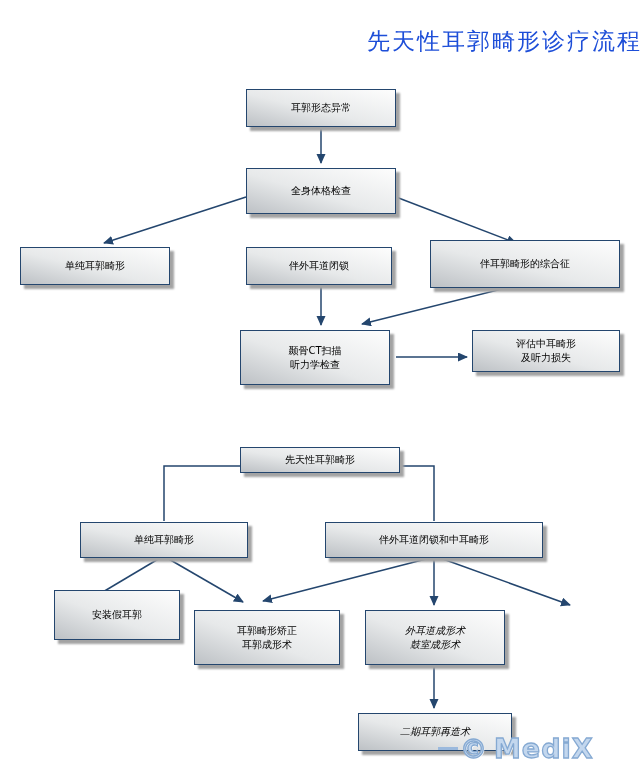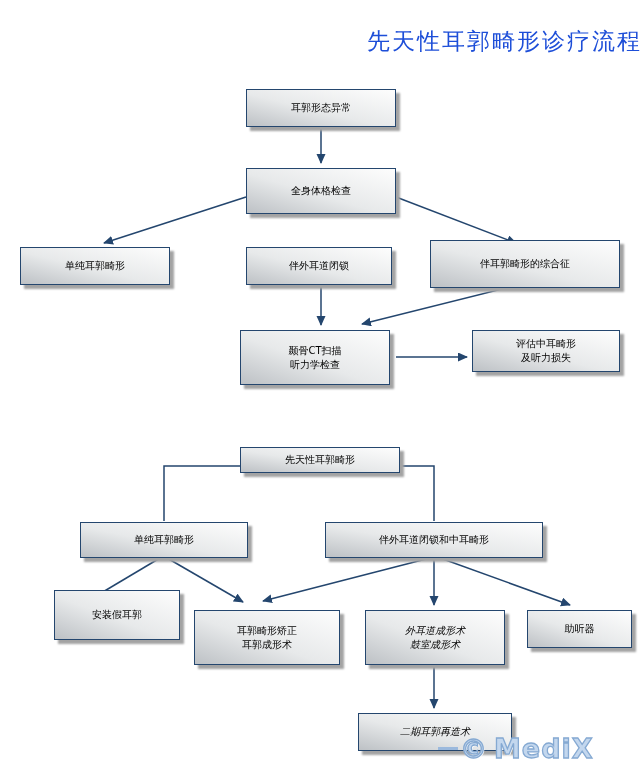--- a/index.html
+++ b/index.html
@@ -128,21 +128,20 @@
 及听力损失</div>
 
   <div class="node" id="n8">先天性耳郭畸形</div>
   <div class="node" id="n9">单纯耳郭畸形</div>
   <div class="node" id="n10">伴外耳道闭锁和中耳畸形</div>
   <div class="node" id="n11">安装假耳郭</div>
   <div class="node" id="n12">耳郭畸形矫正
 耳郭成形术</div>
   <div class="node" id="n13">外耳道成形术
 鼓室成形术</div>
-  <div class="node" id="n14">助听器</div>
   <div class="node" id="n15">二期耳郭再造术</div>
 
   <div class="watermark">
     <span class="wm-line"></span>
     <span class="wm-copy">©</span>
     <span class="wm-brand">MediX</span>
   </div>
 
 </div>
 

